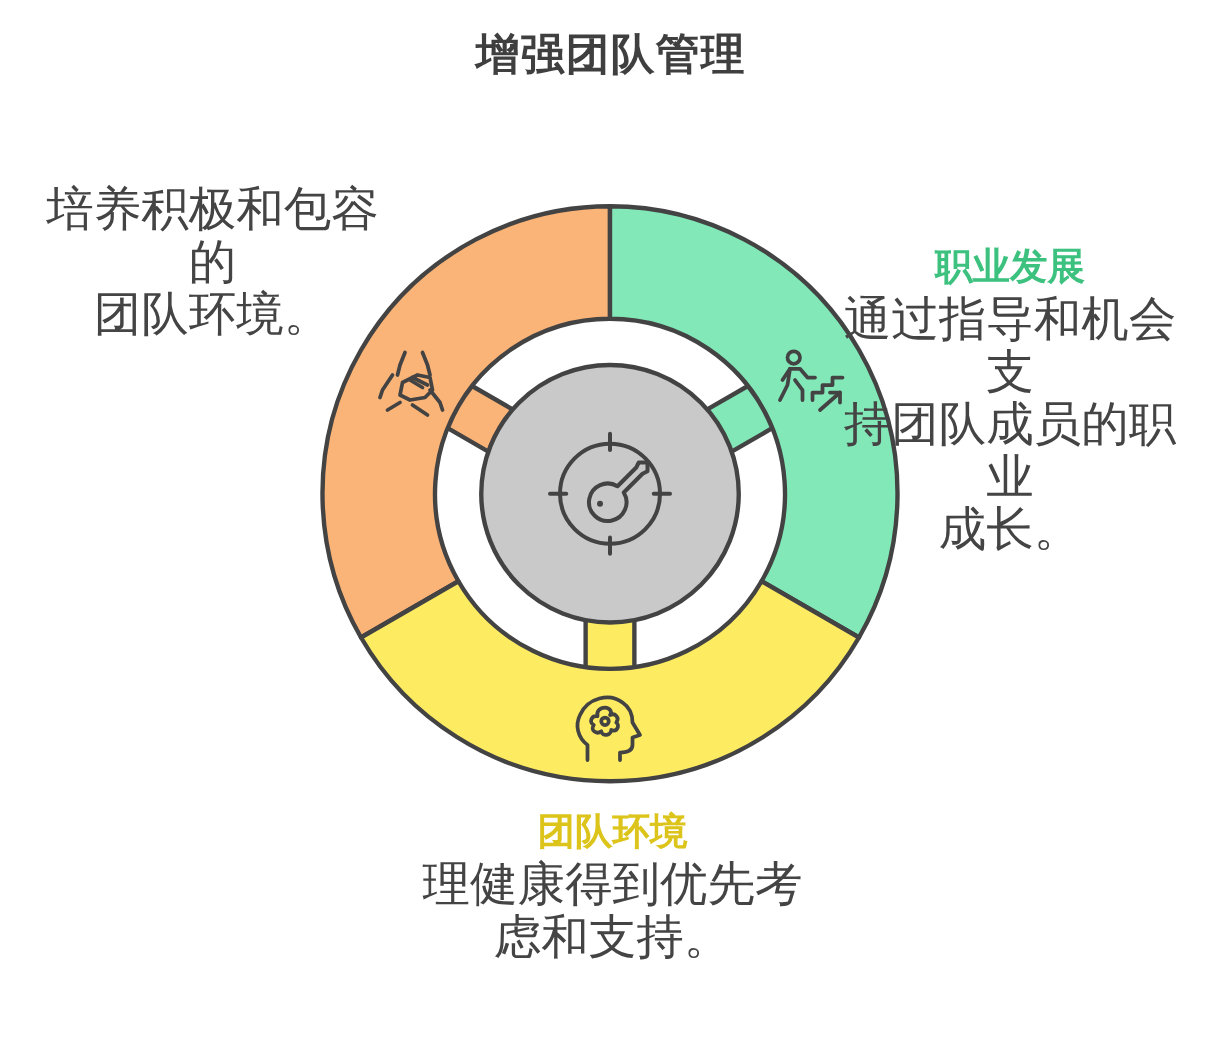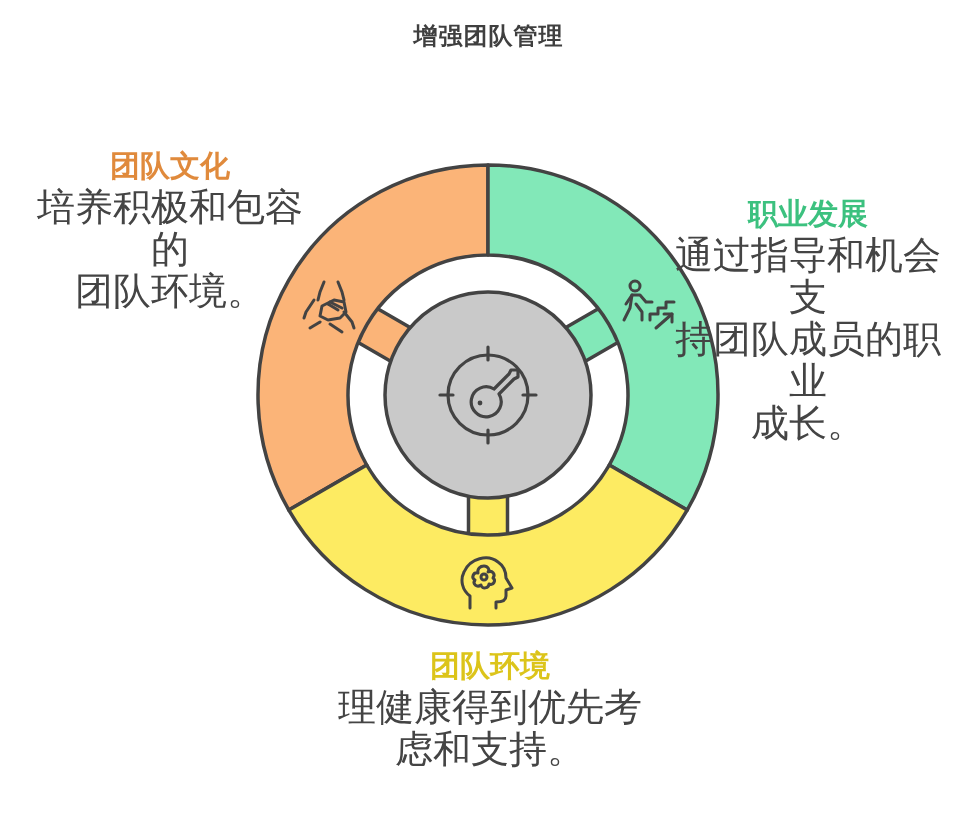--- a/index.html
+++ b/index.html
@@ -1,19 +1,19 @@
 <!DOCTYPE html>
 <html><head>
 <meta charset="utf-8">
 <style>
   html, body { margin:0; padding:0; background:#ffffff; }
   body { width:977px; height:839px; position:relative; overflow:hidden;
          font-family:"DejaVu Sans","Liberation Sans",sans-serif; color:#434343; }
   .title { position:absolute; left:0; width:977px; top:20px; text-align:center;
-           font-size:24px; font-weight:bold; color:#3f3f3f; letter-spacing:1px; }
+           font-size:35px; font-weight:bold; color:#3f3f3f; letter-spacing:1px; }
   .block { position:absolute; text-align:center; }
   .block .head { font-size:30px; font-weight:bold; line-height:40px; }
   .block .desc { font-size:38px; line-height:42px; color:#444; }
   #b-culture { left:20px; top:146px; width:300px; }
   #b-career  { left:658px; top:146px; width:300px;margin-top:48px; }
   #b-mental  { left:330px; top:646px; width:320px; }
   svg#diagram { position:absolute; left:0; top:0; }
 </style>
 </head>
 <body>
@@ -65,21 +65,20 @@
   </g>
 
   <g transform="translate(460,552)" fill="none" stroke="#434343" stroke-width="3" stroke-linecap="round" stroke-linejoin="round">
     <path d="M 10 56 L 10 44 C 2 38 0 28 4 20 C 10 6 28 2 38 10 C 44 14 46 20 46 26 L 52 36 L 46 38 L 46 44 C 46 48 42 50 36 50 L 36 56"></path>
     <circle cx="24" cy="25" r="3"></circle>
     <path d="M 24 14 C 28 14 30 18 28 20 C 32 18 36 22 33 26 C 36 28 34 34 29 32 C 29 36 22 38 21 33 C 17 36 12 32 15 28 C 11 26 13 20 18 21 C 17 17 20 14 24 14 Z"></path>
   </g>
 </svg>
 
 <div class="block" id="b-culture">
-  <div class="head" style="color: rgb(224, 138, 60);">团队文化</div>
   <div class="desc">培养积极和包容的</div>
   <div class="desc">团队环境。</div>
 </div>
 
 <div class="block" id="b-career">
   <div class="head" style="color: rgb(60, 193, 127);">职业发展</div>
   <div class="desc">通过指导和机会支</div>
   <div class="desc">持团队成员的职业</div>
   <div class="desc">成长。</div>
 </div>

